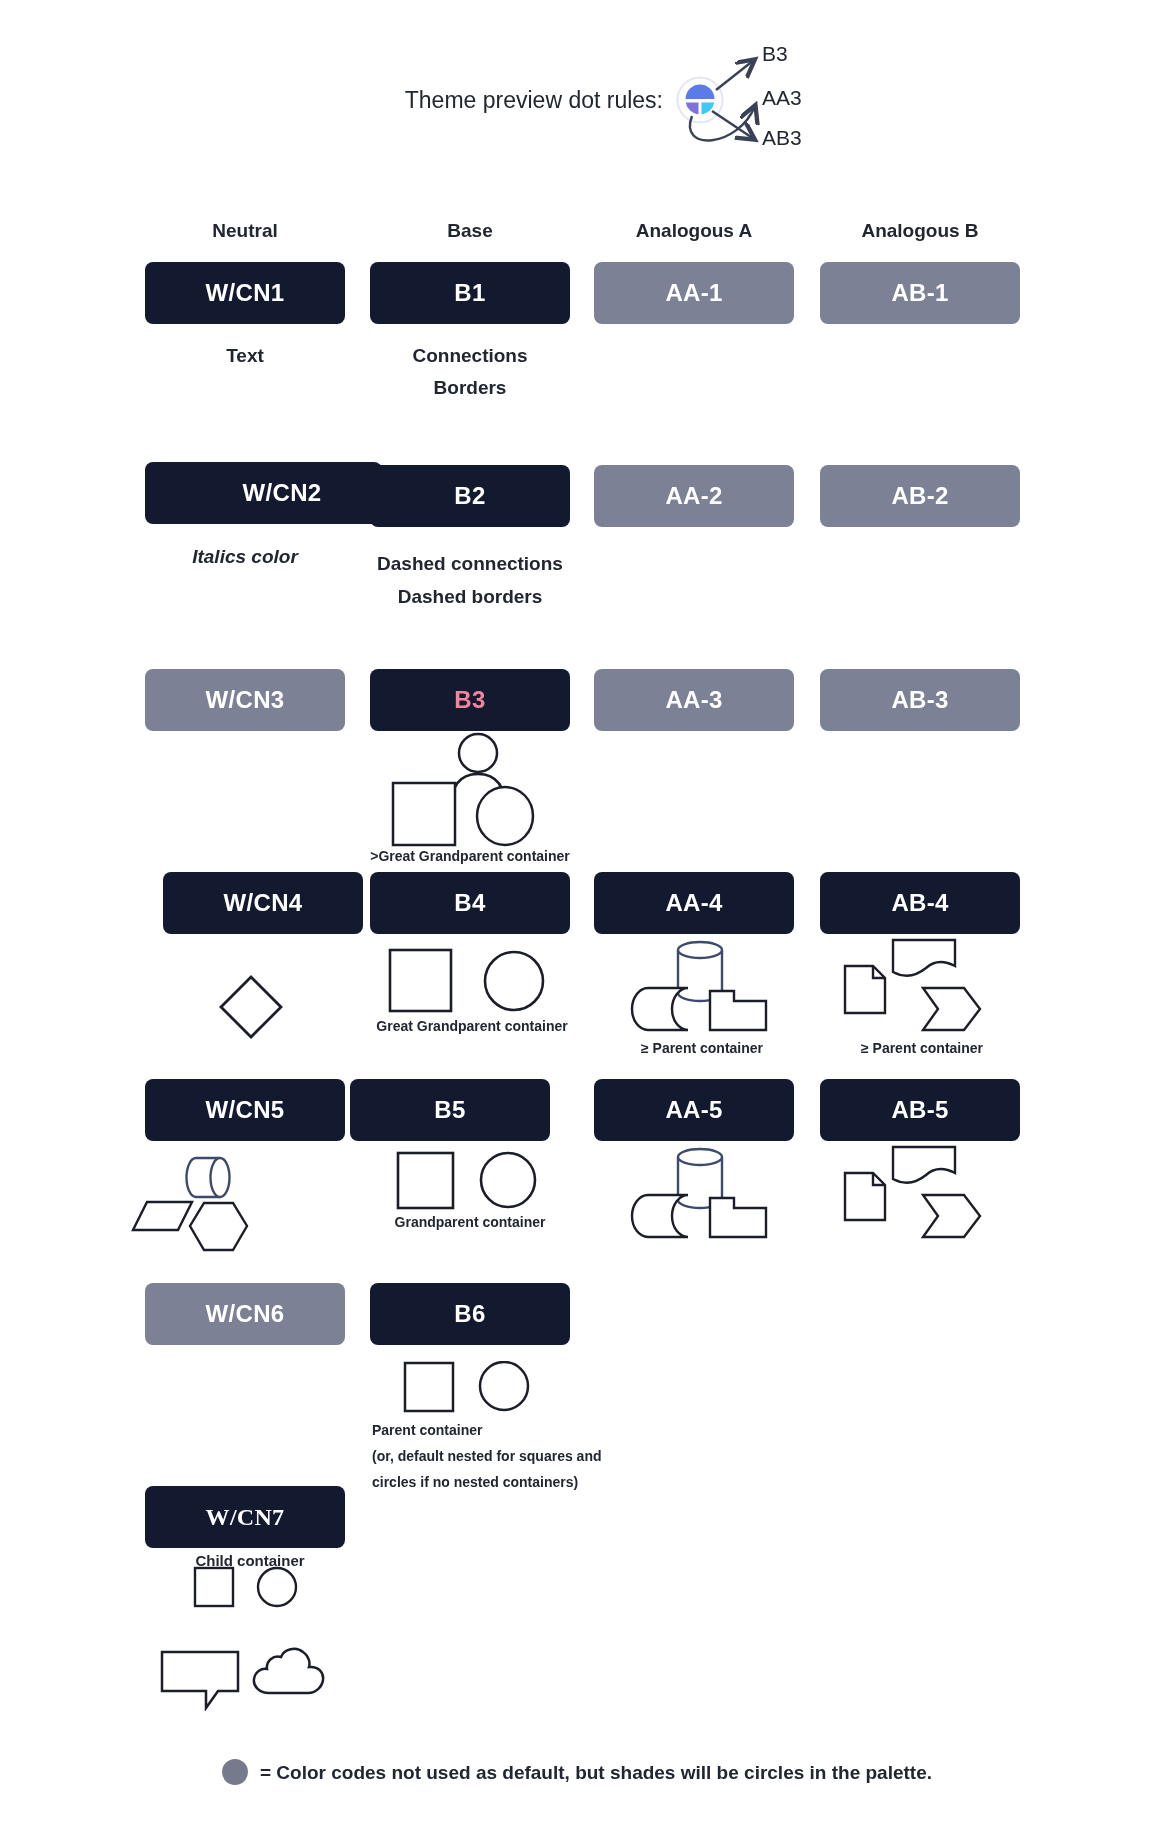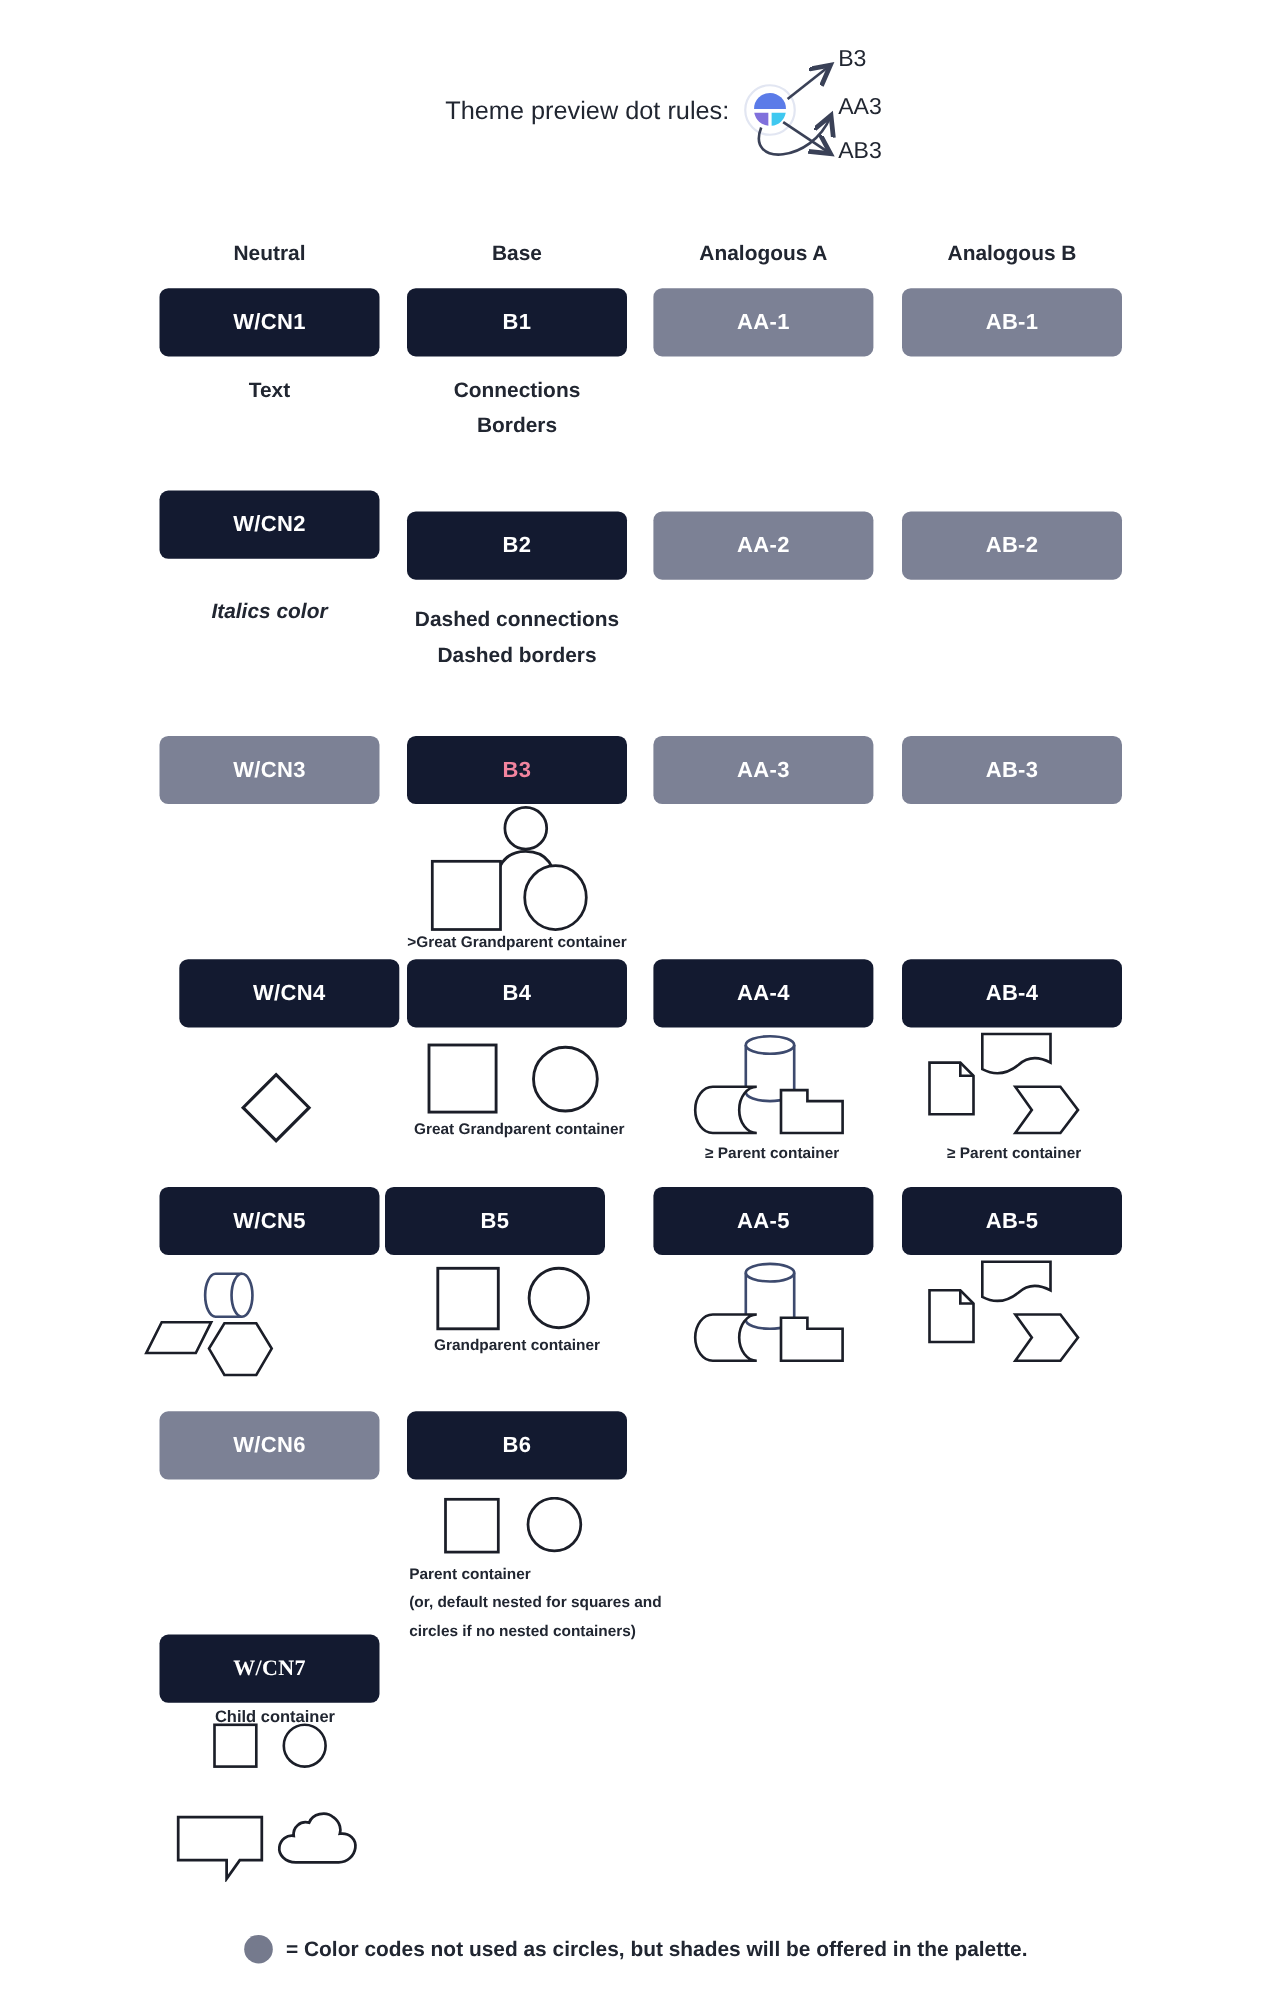--- a/index.html
+++ b/index.html
@@ -8,21 +8,21 @@
     font-family:"Liberation Sans", sans-serif;color:var(--ink,#212631);
     overflow:hidden;
   }
   .abs{position:absolute;}
   .title{font-size:23px;font-weight:400;color:var(--ink);}
   .dot-label{font-size:21px;font-weight:400;color:var(--ink);}
   .col-header{width:200px;text-align:center;font-size:19px;font-weight:700;color:var(--ink);}
   .swatch{
     position:absolute;width:200px;height:62px;border-radius:8px;
     display:flex;align-items:center;justify-content:center;
-    font-size:20px;font-weight:700;color:#ffffff;letter-spacing:.3px;
+    font-size:24px;font-weight:700;color:#ffffff;letter-spacing:.3px;
     cursor:pointer;
   }
   .swatch.dark{background:var(--dark,#131A30);}
   .swatch.gray{background:var(--gray,#7C8195);}
   .swatch.pink-text{color:var(--pink,#F2849E);}
   .note{width:240px;text-align:center;font-size:19px;font-weight:700;color:var(--ink);}
   .note.italic{font-style:italic;}
   .caption{font-size:14px;font-weight:700;color:var(--ink);white-space:nowrap;}
   .caption.center{text-align:center;transform:translateX(-50%);}
   .legend-dot{width:26px;height:26px;border-radius:50%;background:var(--legend-dot,#757A8D);}
@@ -61,21 +61,21 @@
   <div class="abs col-header" style="left:145px;top:220px;">Neutral</div>
   <div class="abs col-header" style="left:370px;top:220px;">Base</div>
   <div class="abs col-header" style="left:594px;top:220px;">Analogous A</div>
   <div class="abs col-header" style="left:820px;top:220px;">Analogous B</div>
 
   <div id="swatch-layer">
       <div class="swatch dark" style="left: 145px; top: 262px;">W/CN1</div>
       <div class="swatch dark" style="left: 370px; top: 262px;">B1</div>
       <div class="swatch gray" style="left: 594px; top: 262px;">AA-1</div>
       <div class="swatch gray" style="left: 820px; top: 262px;">AB-1</div>
-      <div class="swatch dark" style="left: 145px; top: 446px;">W/CN2</div>
+      <div class="swatch dark" style="left: 145px; top: 462px; padding-left: 37px;">W/CN2</div>
       <div class="swatch dark" style="left: 370px; top: 465px;">B2</div>
       <div class="swatch gray" style="left: 594px; top: 465px;">AA-2</div>
       <div class="swatch gray" style="left: 820px; top: 465px;">AB-2</div>
       <div class="swatch gray" style="left: 145px; top: 669px;">W/CN3</div>
       <div class="swatch dark pink-text" style="left: 370px; top: 669px;">B3</div>
       <div class="swatch gray" style="left: 594px; top: 669px;">AA-3</div>
       <div class="swatch gray" style="left: 820px; top: 669px;">AB-3</div>
       <div class="swatch dark" style="left: 163px; top: 872px;">W/CN4</div>
       <div class="swatch dark" style="left: 370px; top: 872px;">B4</div>
       <div class="swatch dark" style="left: 594px; top: 872px;">AA-4</div>
@@ -197,15 +197,15 @@
     </g>
   </svg>
   <svg class="abs" style="left:160px;top:1641px;" width="170" height="70" viewBox="0 0 170 70">
     <g fill="#ffffff" stroke="#1B1E28" stroke-width="2.5">
       <path d="M2 11 H78 V50 H58 L46 67 V50 H2 Z"></path>
       <path d="M 109 52 C 99 52 93 45 94 38 C 95 31 101 27 107 28 C 106 20 113 14 121 16 C 124 8 136 5 143 11 C 150 16 150 23 149 26 C 158 25 164 31 163 39 C 162 46 156 52 148 52 Z"></path>
     </g>
   </svg>
 
   <div class="abs legend-dot" style="left:222px;top:1759px;"></div>
-  <div class="abs legend-text" style="left:260px;top:1762px;">= Color codes not used as circles, but shades will be offered in the palette.</div>
+  <div class="abs legend-text" style="left:260px;top:1762px;">= Color codes not used as default, but shades will be circles in the palette.</div>
 
 </div>
 
 </body></html>

